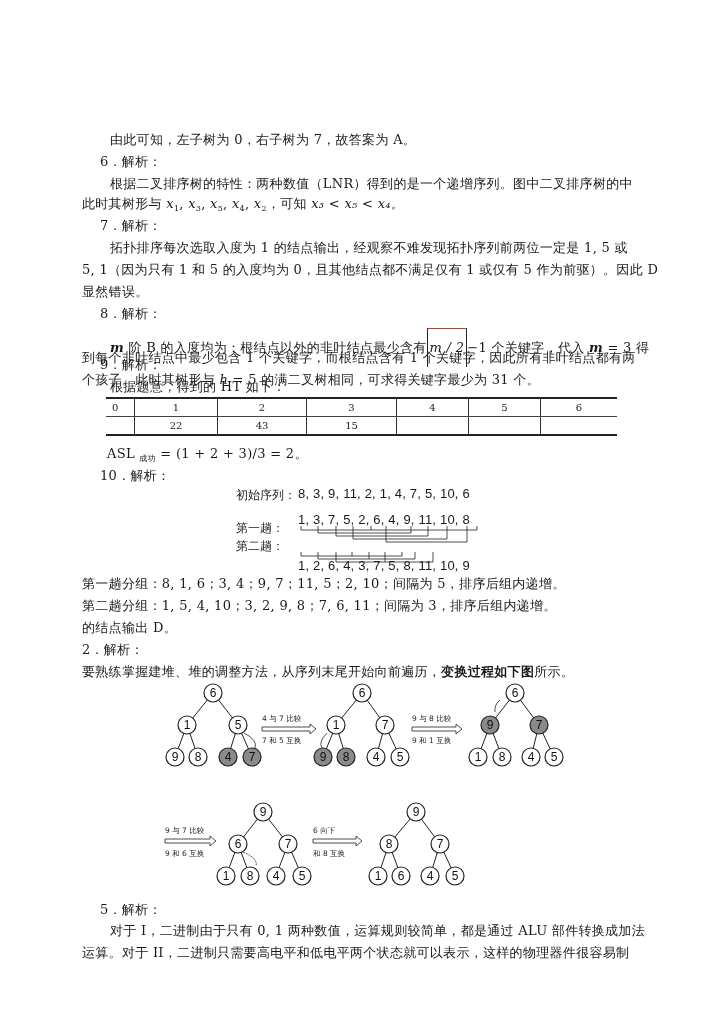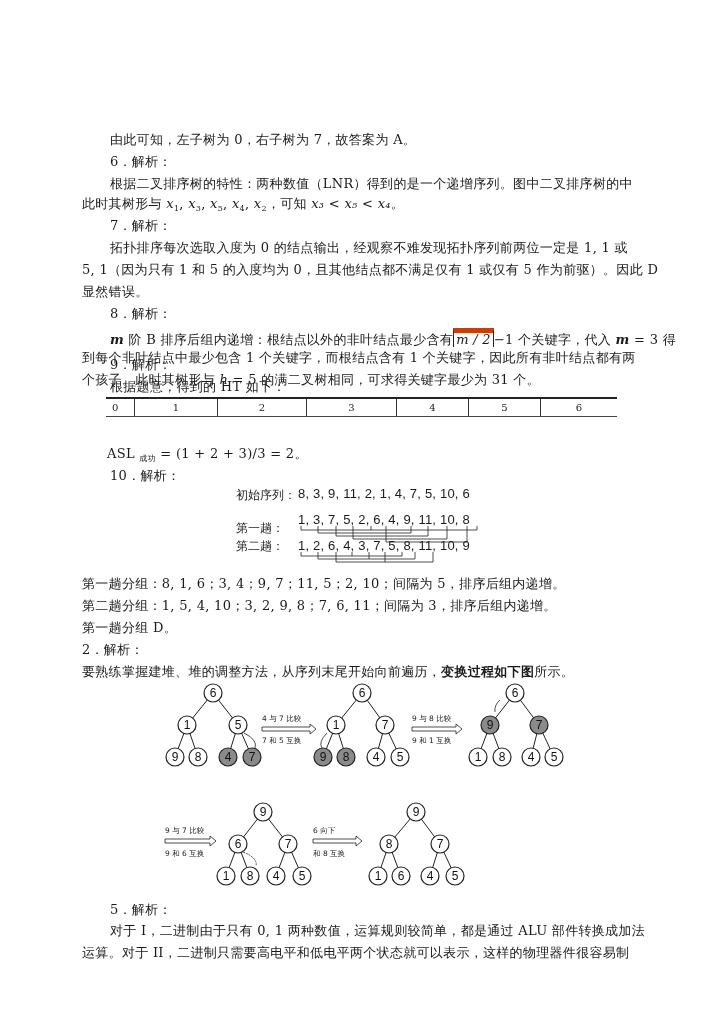--- a/index.html
+++ b/index.html
@@ -1,25 +1,25 @@
 <!DOCTYPE html>
 <html><head>
 <meta charset="utf-8">
 <style>
   html, body { margin: 0; padding: 0; background: #ffffff; }
   body { width: 711px; height: 1024px; position: relative; overflow: hidden;
          font-family: "DejaVu Serif", "Liberation Serif", serif; color: #1a1a1a; }
   .line { position: absolute; font-size: 13px; line-height: 16px; white-space: nowrap; letter-spacing: 0.3px; }
   .ind { left: 110px; }
   .flush { left: 82px; }
-  .hdr { left: 110px; text-align: center; }
+  .hdr { left: 100px; text-align: center; }
   .sub { font-size: 8px; vertical-align: -3px; }
   i.m { font-style: italic; }
   b.m { font-weight: bold; font-style: italic; }
-  .ceil { display: inline-block; border-left: 1px solid #222; border-right: 1px solid #222; border-top: 5px solid #c2410c; padding: 0 2px; line-height: 14px; }
+  .ceil { display: inline-block; border-left: 1px solid #222; border-right: 1px solid #222; border-top: 1px solid #c2410c; padding: 12px 2px; line-height: 14px; }
   
   .ht { position: absolute; left: 106px; top: 397px; width: 511px; border-collapse: collapse; font-size: 10px; }
   .ht td { height: 17px; text-align: center; border-left: 1px solid #333; padding: 0; }
   .ht td:first-child { border-left: none; width: 22px; text-align: left; padding-left: 6px; }
   .ht tr.r1 td { border-top: 2px solid #222; border-bottom: 1px solid #444; }
   .ht tr.r2 td { border-bottom: 2px solid #222; }
   
   .sortlbl { position: absolute; font-size: 12px; font-family: "DejaVu Sans", "Liberation Sans", sans-serif; white-space: nowrap; }
   .seq { position: absolute; font-family: "Liberation Sans", "DejaVu Sans", sans-serif; font-size: 13px; white-space: nowrap; letter-spacing: 0.2px; }
   svg { position: absolute; overflow: visible; }
@@ -32,26 +32,26 @@
 </head>
 <body>
 
 <div class="line ind" style="top:132px">由此可知，左子树为 0，右子树为 7，故答案为 A。</div>
 <div class="line hdr" style="top:154px">6．解析：</div>
 <div class="line ind" style="top:176px">根据二叉排序树的特性：两种数值（LNR）得到的是一个递增序列。图中二叉排序树的中</div>
 <div class="line flush" style="top:196px">
   <span>此时其树形与 </span><i class="m">x</i><span class="sub">1</span>, <i class="m">x</i><span class="sub">3</span>, <i class="m">x</i><span class="sub">5</span>, <i class="m">x</i><span class="sub">4</span>, <i class="m">x</i><span class="sub">2</span><span>，可知 </span><i class="m">x₃ &lt; x₅ &lt; x₄。</i>
 </div>
 <div class="line hdr" style="top:218px">7．解析：</div>
-<div class="line ind" style="top:240px">拓扑排序每次选取入度为 0 的结点输出，经观察不难发现拓扑序列前两位一定是 1, 1 或</div>
+<div class="line ind" style="top:240px">拓扑排序每次选取入度为 1 的结点输出，经观察不难发现拓扑序列前两位一定是 1, 5 或</div>
 <div class="line flush" style="top:262px">5, 1（因为只有 1 和 5 的入度均为 0，且其他结点都不满足仅有 1 或仅有 5 作为前驱）。因此 D</div>
 <div class="line flush" style="top:284px">显然错误。</div>
 <div class="line hdr" style="top:306px">8．解析：</div>
 <div class="line ind" style="top:328px">
-  <b class="m">m</b><span> 阶 B 排序后组内递增：根结点以外的非叶结点最少含有</span><span class="ceil"><i class="m">m / 2</i></span><span>−1 个关键字，代入 </span><b class="m">m</b><span> = 3 得</span>
+  <b class="m">m</b><span> 阶 B 的入度均为：根结点以外的非叶结点最少含有</span><span class="ceil"><i class="m">m / 2</i></span><span>−1 个关键字，代入 </span><b class="m">m</b><span> = 3 得</span>
 </div>
 <div class="line flush" style="top:350px">到每个非叶结点中最少包含 1 个关键字，而根结点含有 1 个关键字，因此所有非叶结点都有两</div>
 <div class="line flush" style="top:372px">
   <span>个孩子。此时其树形与 </span><i class="m">h</i><span> = 5 的满二叉树相同，可求得关键字最少为 31 个。</span>
 </div>
 
 <div class="line hdr" style="top:358px"></div>
 
 <div class="line hdr" style="top:357px">9．解析：</div>
 <div class="line ind" style="top:379px">根据题意，得到的 HT 如下：</div>
@@ -60,34 +60,43 @@
   <tbody>
       <tr class="r1">
     <td>0</td>
     <td style="width:82px">1</td>
     <td style="width:88px">2</td>
     <td style="width:89px">3</td>
     <td style="width:71px">4</td>
     <td style="width:71px">5</td>
     <td>6</td>
   </tr>
+  <tr class="r2">
+    <td></td>
+    <td>22</td>
+    <td>43</td>
+    <td>15</td>
+    <td></td>
+    <td></td>
+    <td></td>
+  </tr>
 </tbody>
   </table>
 
 <div class="line flush" style="left:107px; top:446px">
   <span>ASL </span><span class="sub">成功</span><span> = (1 + 2 + 3)/3 = 2。</span>
 </div>
 <div class="line hdr" style="top:468px">10．解析：</div>
 
 <div class="sortlbl" style="left:236px; top:487px">初始序列：</div>
 <div class="seq" style="left:298px; top:486px">8, 3, 9, 11, 2, 1, 4, 7, 5, 10, 6</div>
 <div class="sortlbl" style="left:236px; top:520px">第一趟：</div>
 <div class="seq" style="left:298px; top:512px">1, 3, 7, 5, 2, 6, 4, 9, 11, 10, 8</div>
 <div class="sortlbl" style="left:236px; top:538px">第二趟：</div>
-<div class="seq" style="left:298px; top:538px">1, 2, 6, 4, 3, 7, 5, 8, 11, 10, 9</div>
+<div class="seq" style="left:298px; top:558px">1, 2, 6, 4, 3, 7, 5, 8, 11, 10, 9</div>
 
 <svg style="left:0; top:0" width="711" height="1024">
   <g stroke="#222" stroke-width="0.8" fill="none">
 
     <polyline points="301,526 301,530 371,530 371,526"></polyline>
     <polyline points="371,530 477,530 477,526"></polyline>
     <polyline points="318,526 318,533 411,533 411,526"></polyline>
     <polyline points="336,526 336,536 428,536 428,526"></polyline>
     <polyline points="353,526 353,539 447,539 447,526"></polyline>
     <polyline points="386,526 386,542 467,542 467,526"></polyline>
@@ -96,21 +105,21 @@
     <polyline points="352,556 402,556 402,552 M402,556 448,556 448,552"></polyline>
     <polyline points="318,552 318,559 369,559 369,552"></polyline>
     <polyline points="369,559 415,559 415,552 M415,559 465,559 465,552"></polyline>
     <polyline points="336,552 336,562 385,562 385,552"></polyline>
     <polyline points="385,562 433,562 433,552"></polyline>
   </g>
 </svg>
 
 <div class="line flush" style="top:576px">第一趟分组：8, 1, 6；3, 4；9, 7；11, 5；2, 10；间隔为 5，排序后组内递增。</div>
 <div class="line flush" style="top:598px">第二趟分组：1, 5, 4, 10；3, 2, 9, 8；7, 6, 11；间隔为 3，排序后组内递增。</div>
-<div class="line flush" style="top:620px">第一趟分组 D。</div>
+<div class="line flush" style="top:620px">的结点输出 D。</div>
 <div class="line flush" style="top:642px">2．解析：</div>
 <div class="line flush" style="top:664px">
   <span>要熟练掌握建堆、堆的调整方法，从序列末尾开始向前遍历，</span><b>变换过程如下图</b><span>所示。</span>
 </div>
 
 <svg style="left:0; top:0" width="711" height="1024">
 
   <g>
     <line class="edge" x1="213" y1="693" x2="187" y2="725"></line>
       <line class="edge" x1="213" y1="693" x2="238" y2="725"></line>

